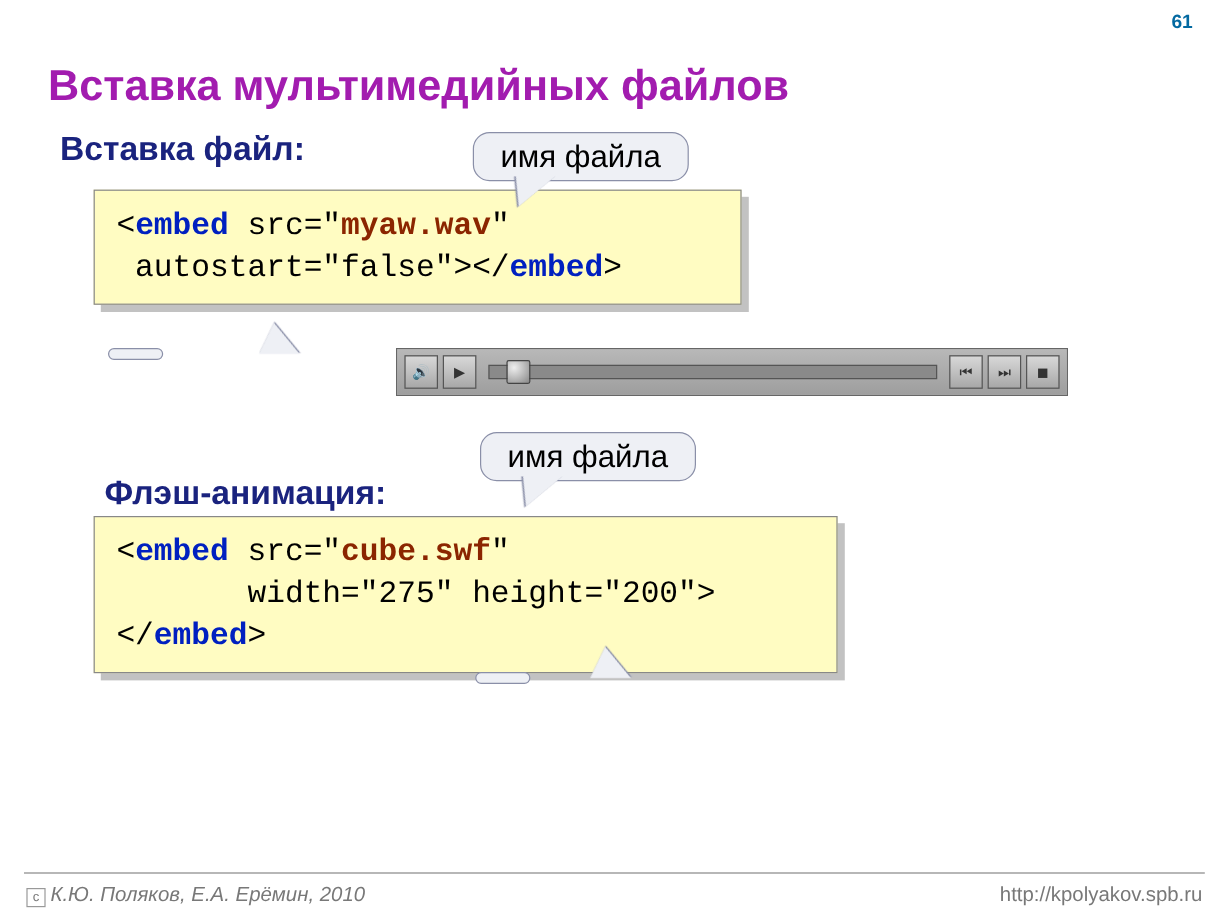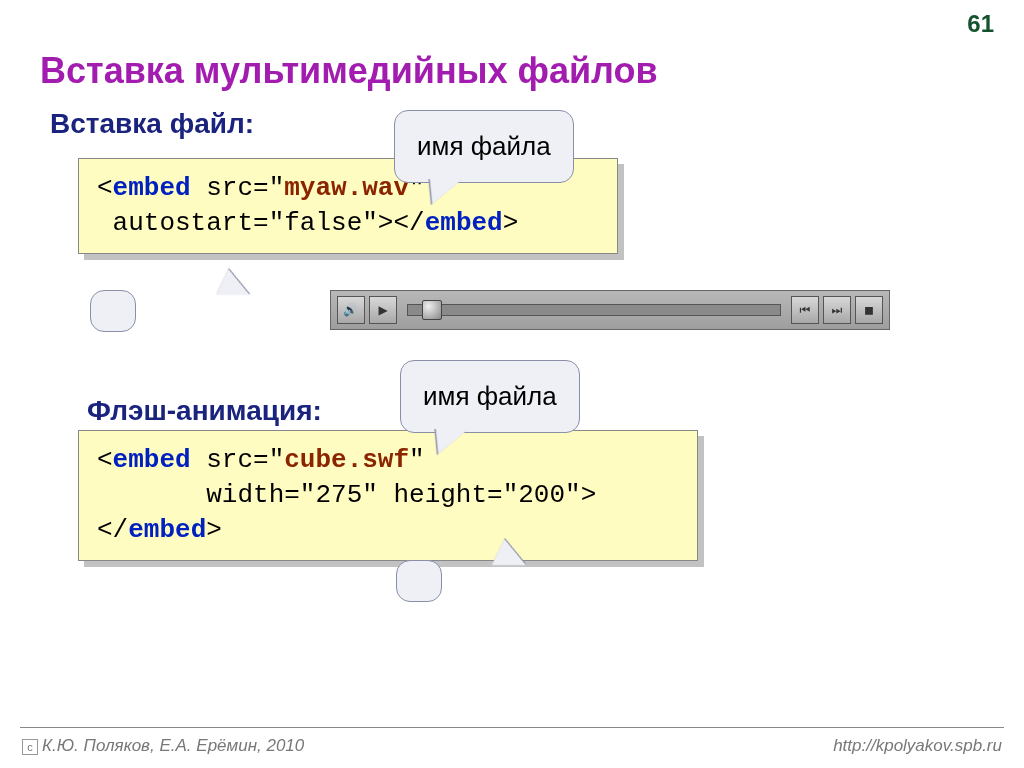--- a/index.html
+++ b/index.html
@@ -9,23 +9,23 @@
     height: 768px;
     background: #ffffff;
     font-family: Arial, Helvetica, sans-serif;
     position: relative;
     overflow: hidden;
   }
   .page-num {
     position: absolute;
     top: 10px;
     right: 30px;
-    font-size: 24px;
+    font-size: 16px;
     font-weight: bold;
-    color: #14532d;
+    color: #0369a1;
   }
   .title {
     position: absolute;
     top: 50px;
     left: 40px;
     font-size: 36px;
     font-weight: bold;
     color: #a21caf;
   }
   .subtitle {
@@ -60,21 +60,21 @@
 
   .tag-blue { color: #0020c0; font-weight: bold; }
   .tag-brown { color: #8b2500; font-weight: bold; }
   .plain { color: #000; }
 
   .callout {
     position: absolute;
     background: #eef0f5;
     border: 1px solid #8a8fa8;
     border-radius: 14px;
-    padding: 20px 22px;
+    padding: 4px 22px;
     font-size: 26px;
     color: #000;
     z-index: 5;
   }
   .callout .tail {
     position: absolute;
     width: 0; height: 0;
   }
   
   .co1 { top: 110px; left: 394px; }
@@ -165,21 +165,20 @@
     position: absolute;
     bottom: 12px; left: 22px;
     font-size: 17px;
     font-style: italic;
     color: #787878;
   }
   .footer-right {
     position: absolute;
     bottom: 12px; right: 22px;
     font-size: 17px;
-    font-style: italic;
     color: #787878;
     margin-top: 20px;
   }
   .copy {
     display: inline-block;
     border: 1px solid #999;
     width: 14px; height: 14px;
     line-height: 14px;
     text-align: center;
     font-size: 11px;

